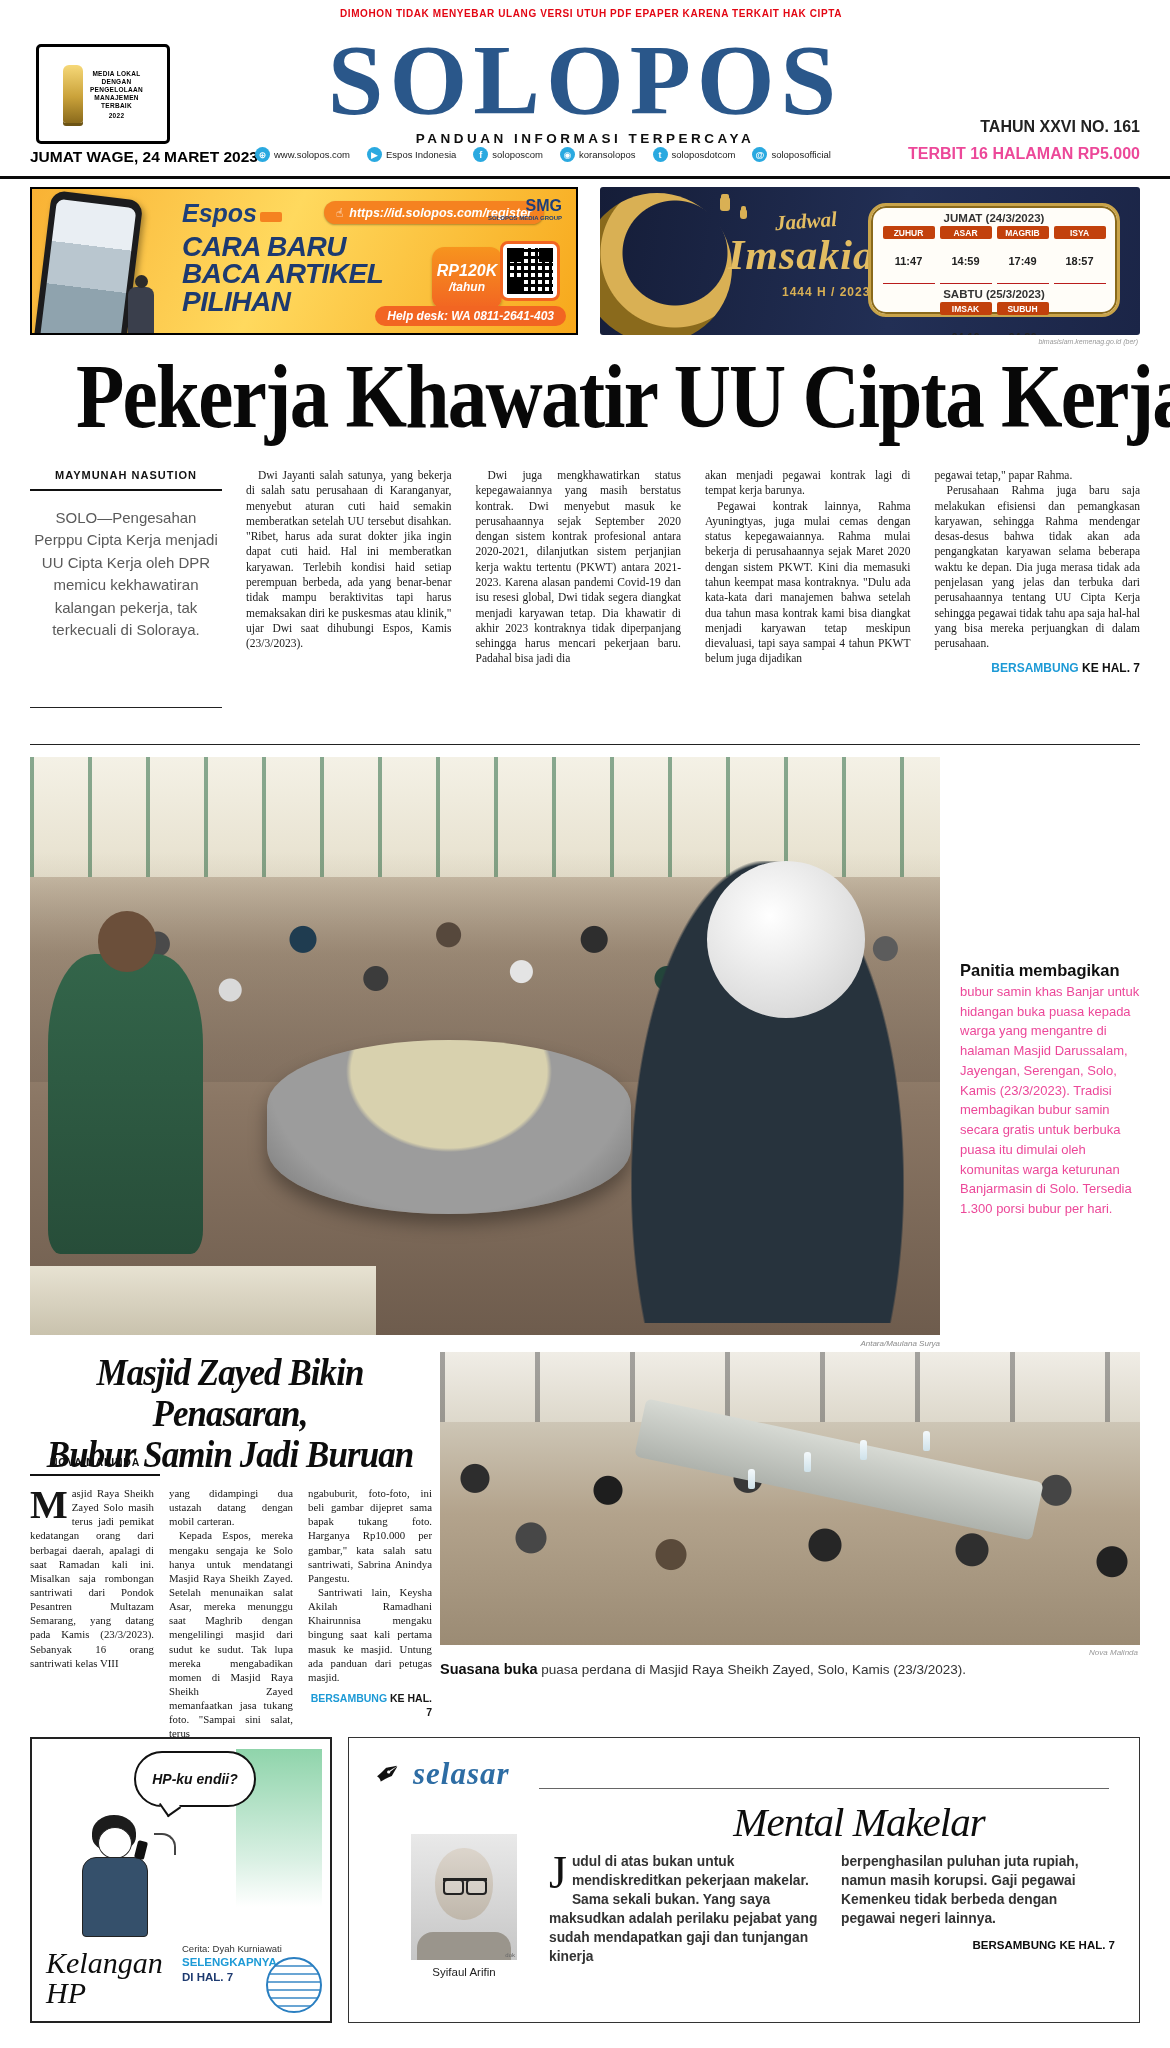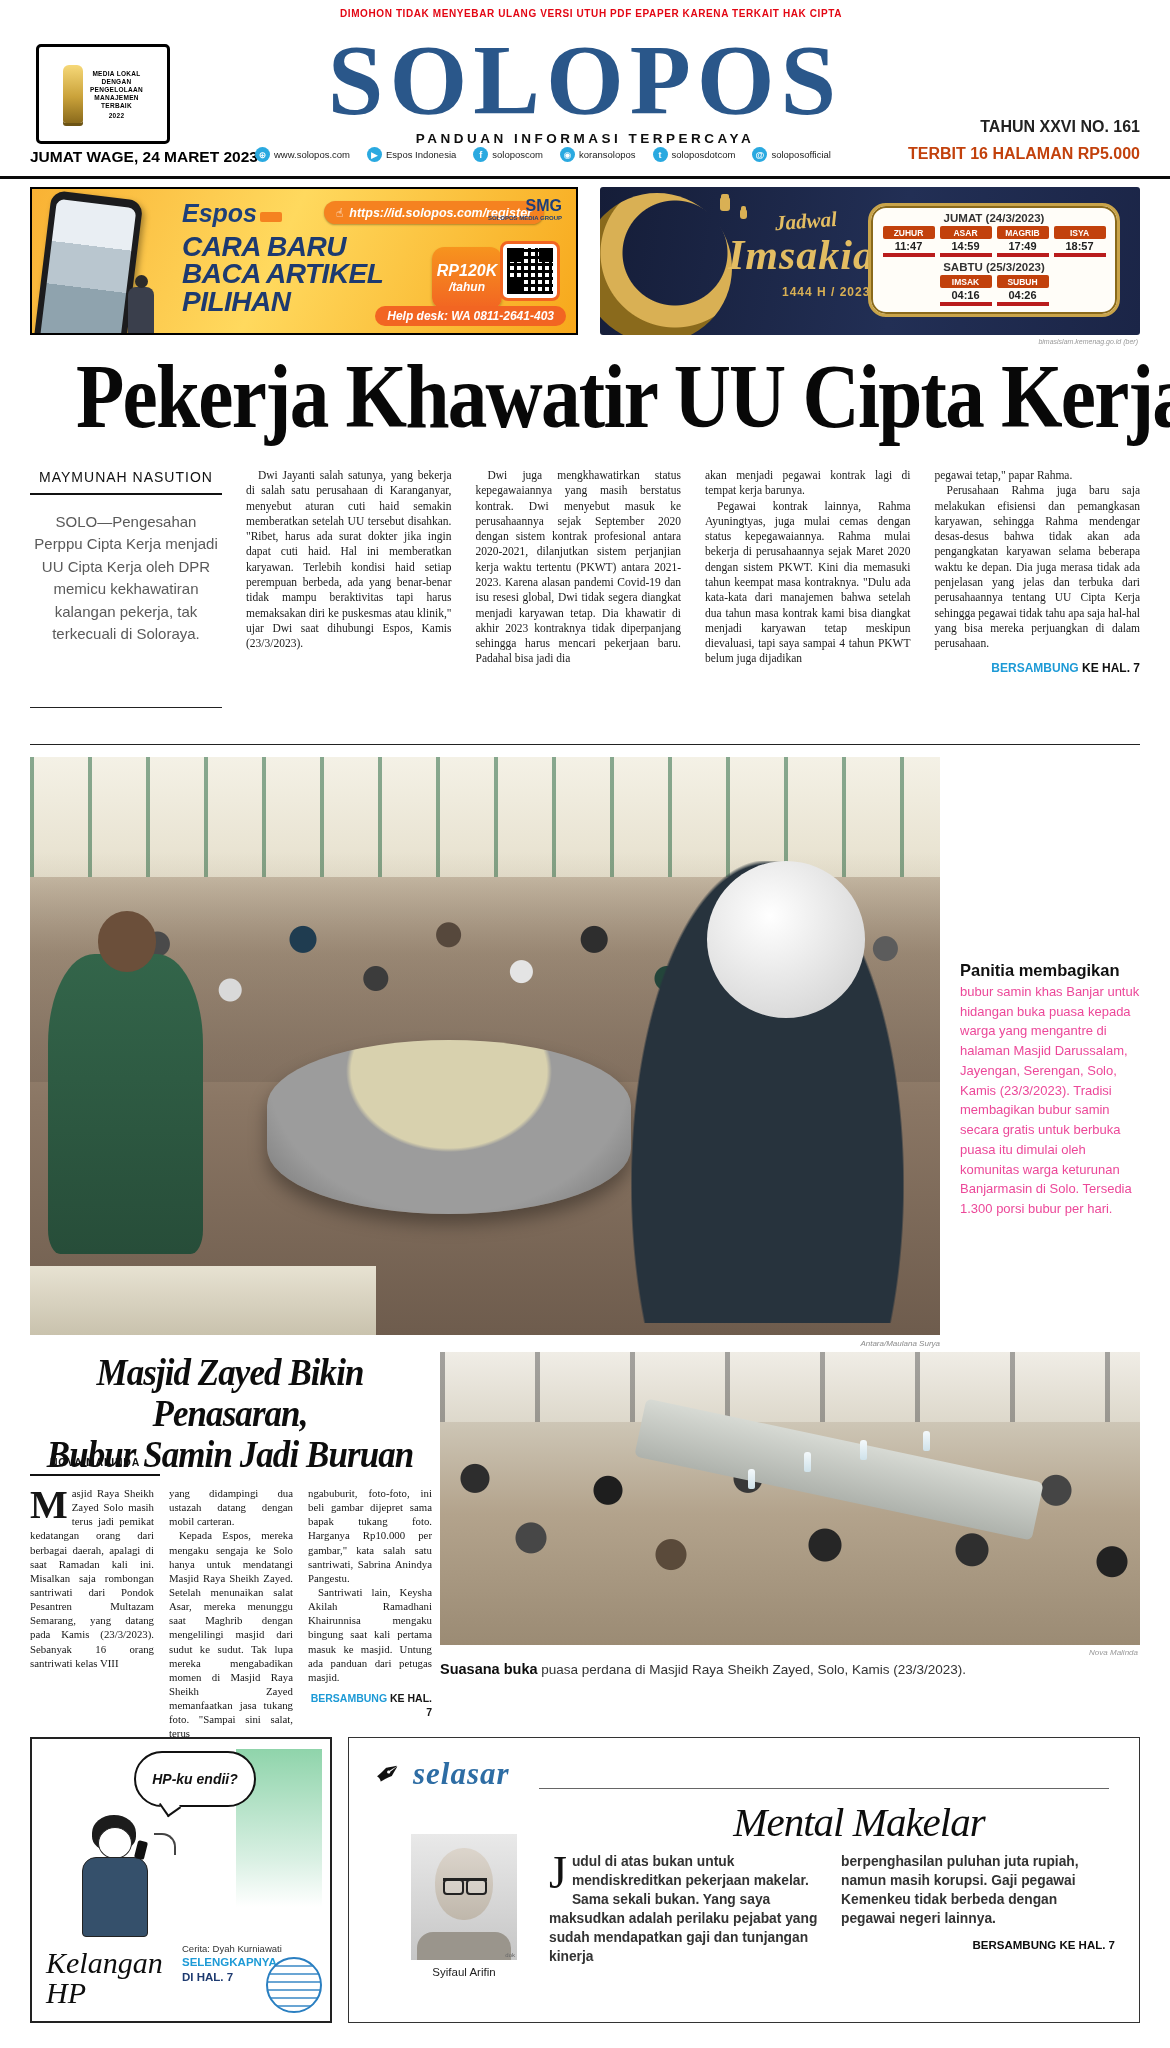--- a/index.html
+++ b/index.html
@@ -15,21 +15,21 @@
           background:linear-gradient(180deg,#f6d878,#caa23a 55%,#8a6a1c);box-shadow:0 3px 0 #6d5415;}
   .award-lines{display:flex;flex-direction:column;align-items:center;gap:1px;}
   .award-lines span{font-size:6.5px;font-weight:bold;letter-spacing:.3px;color:#000;}
   .award-year{font-size:6px;font-weight:bold;color:#000;margin-top:2px;}
   .logo{position:absolute;left:0;right:0;top:30px;text-align:center;
         font-family:"Liberation Serif","DejaVu Serif",serif;font-weight:bold;
         font-size:100px;line-height:1;letter-spacing:6px;color:#2a578a;}
   .tagline{position:absolute;left:0;right:0;top:131px;text-align:center;
            font-size:13.5px;font-weight:bold;letter-spacing:3.5px;color:#0f0f0f;}
   .edition{position:absolute;right:30px;top:118px;font-size:16px;font-weight:600;color:#222;}
-  .printinfo{position:absolute;right:30px;top:145px;font-size:16px;font-weight:bold;color:#c2410c;}
+  .printinfo{position:absolute;right:30px;top:145px;font-size:16px;font-weight:bold;color:#ec4899;}
   .dateline{position:absolute;left:30px;top:148px;font-size:15.5px;font-weight:800;color:#000;}
   .socialrow{position:absolute;left:255px;top:147px;display:flex;gap:17px;align-items:center;}
   .soc{display:flex;align-items:center;gap:4px;}
   .soc .ic{width:15px;height:15px;border-radius:50%;background:#2aa9e0;color:#fff;
            font-size:9px;font-weight:bold;display:flex;align-items:center;justify-content:center;}
   .soc .lb{font-size:9.5px;color:#222;}
   .rule-double{position:absolute;left:0;right:0;top:176px;border-top:3.5px solid #0a0a0a;}
 
   
   .esbanner{position:absolute;left:30px;top:187px;width:548px;height:148px;border:2.5px solid #000;
@@ -78,35 +78,35 @@
              font-style:italic;font-weight:bold;font-size:21px;color:#e3bd62;transform:rotate(-4deg);}
   .im-title{position:absolute;left:128px;top:44px;font-family:"Liberation Serif","DejaVu Serif",serif;
             font-style:italic;font-weight:bold;font-size:42px;color:#e3bd62;letter-spacing:1px;}
   .im-year{position:absolute;left:182px;top:98px;font-size:12px;font-weight:bold;color:#d9b054;letter-spacing:1px;}
   .im-panel{position:absolute;left:268px;top:16px;width:252px;height:114px;background:#fffdf8;
             border:3px solid #c9a44a;border-radius:18px;box-shadow:0 0 0 2px #8a6a1c inset;padding:6px 8px;box-sizing:border-box;}
   .im-day{font-size:11.5px;font-weight:bold;color:#333;text-align:center;}
   .im-row{display:flex;justify-content:center;gap:5px;margin-top:2px;}
   .im-cell{width:52px;text-align:center;}
   .im-cell .l{background:#c2410c;color:#fff;font-size:8.5px;font-weight:bold;padding:1.5px 0;border-radius:2px;}
-  .im-cell .t{font-size:11px;font-weight:bold;color:#222;border-bottom:4px solid #b91c1c;padding:1px 0;}
+  .im-cell .t{font-size:11px;font-weight:bold;color:#222;border-bottom:1px solid #b91c1c;padding:16px 0;}
   .im-credit{position:absolute;right:32px;top:338px;font-size:7px;font-style:italic;color:#999;}
 
   
   .headline{position:absolute;left:0;right:0;top:352px;text-align:center;white-space:nowrap;}
   .headline span{display:inline-block;transform:scaleX(.88);transform-origin:center;
         font-family:"Liberation Serif","DejaVu Serif",serif;font-weight:bold;font-size:90px;
         line-height:1;letter-spacing:-2px;color:#080808;}
   .leadcols{position:absolute;left:30px;top:468px;width:1110px;height:264px;display:flex;gap:24px;}
   .lcol{flex:1;font-family:"Liberation Serif","DejaVu Serif",serif;font-size:11.5px;line-height:1.33;
         text-align:justify;color:#1a1a1a;}
   .lcol p{margin:0;}
   .lcol p.ind{text-indent:12px;}
   .lcol1{flex:none;width:192px;position:relative;font-family:"Liberation Sans","DejaVu Sans",sans-serif;}
-  .byline{font-size:14px;font-weight:normal;letter-spacing:1px;text-align:center;color:#111;}
+  .byline{font-size:11px;font-weight:bold;letter-spacing:1px;text-align:center;color:#111;}
   .byline-rule{border-top:2px solid #111;margin-top:6px;}
   .lead-intro{margin-top:16px;font-size:15px;line-height:1.5;color:#5a5a5a;text-align:center;}
   .lcol1-rule{position:absolute;left:0;right:0;bottom:24px;border-top:1.5px solid #222;}
   .continued{margin-top:10px;text-align:right;font-size:12px;font-weight:bold;color:#111;
              font-family:"Liberation Sans","DejaVu Sans",sans-serif;}
   .continued .blue{color:#1d9ad6;}
   .rule-thin{position:absolute;left:30px;top:744px;width:1110px;border-top:1.5px solid #222;}
 
   
   .photo-main{position:absolute;left:30px;top:757px;width:910px;height:578px;overflow:hidden;

